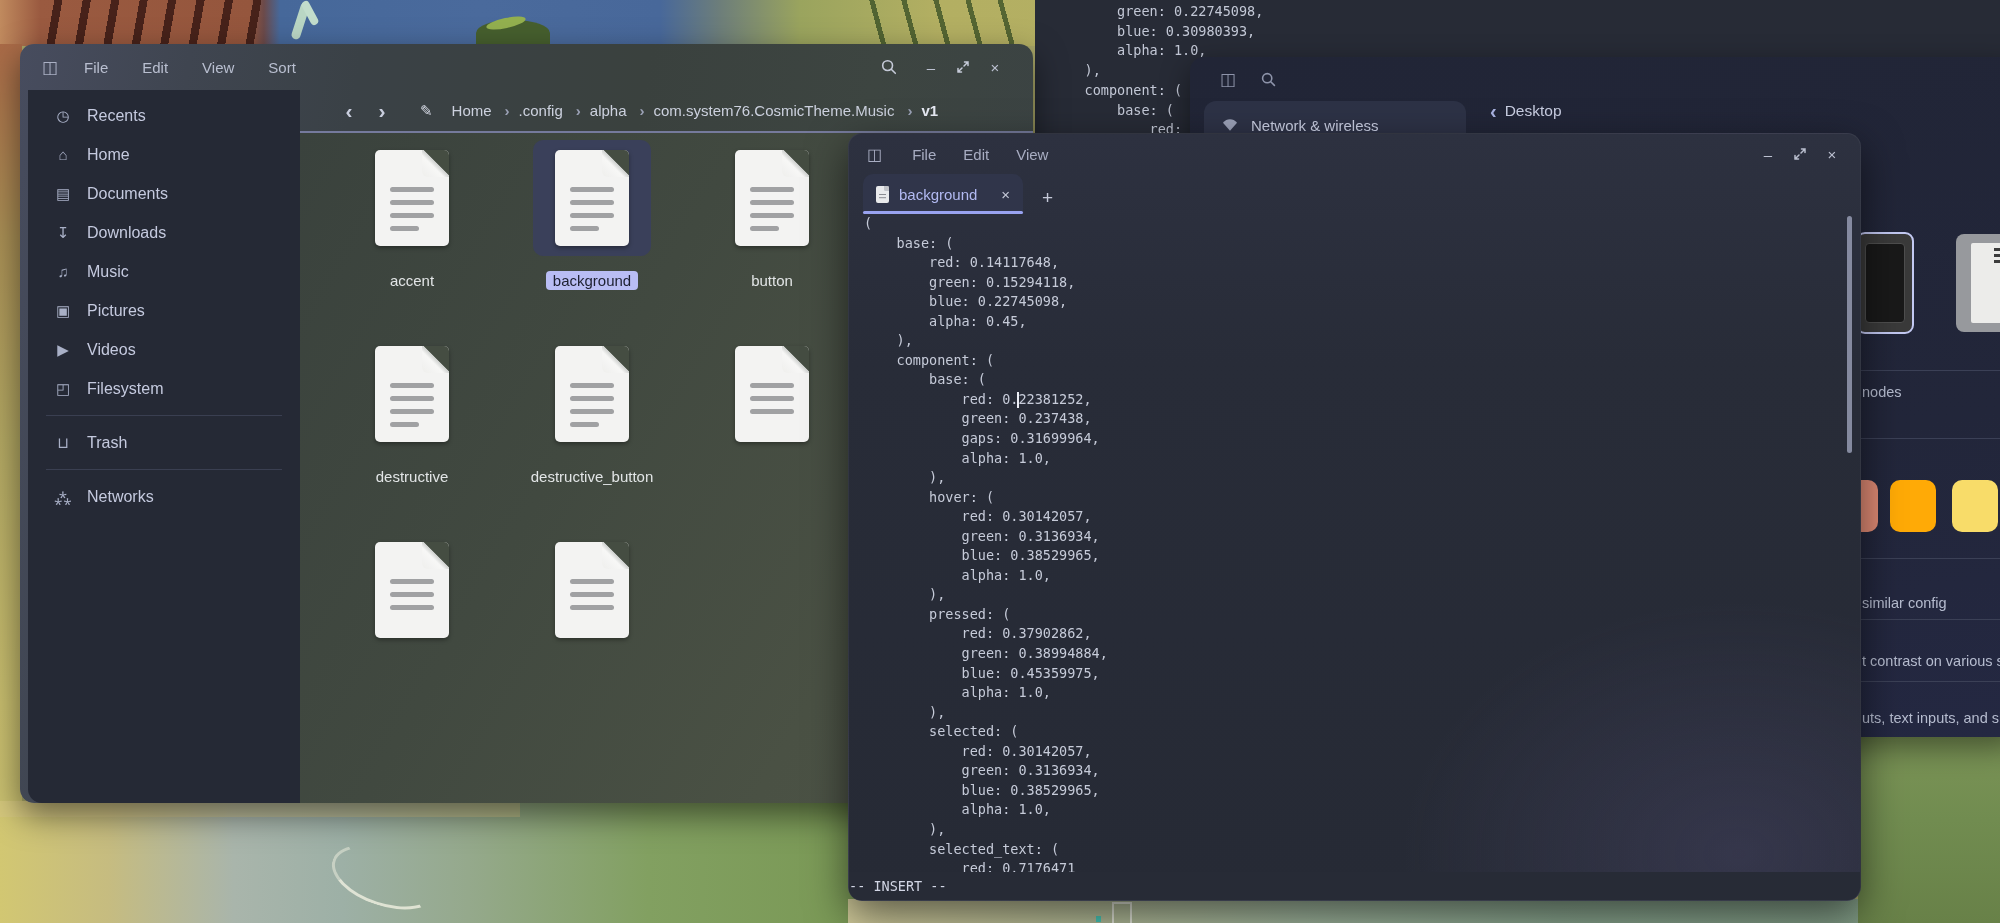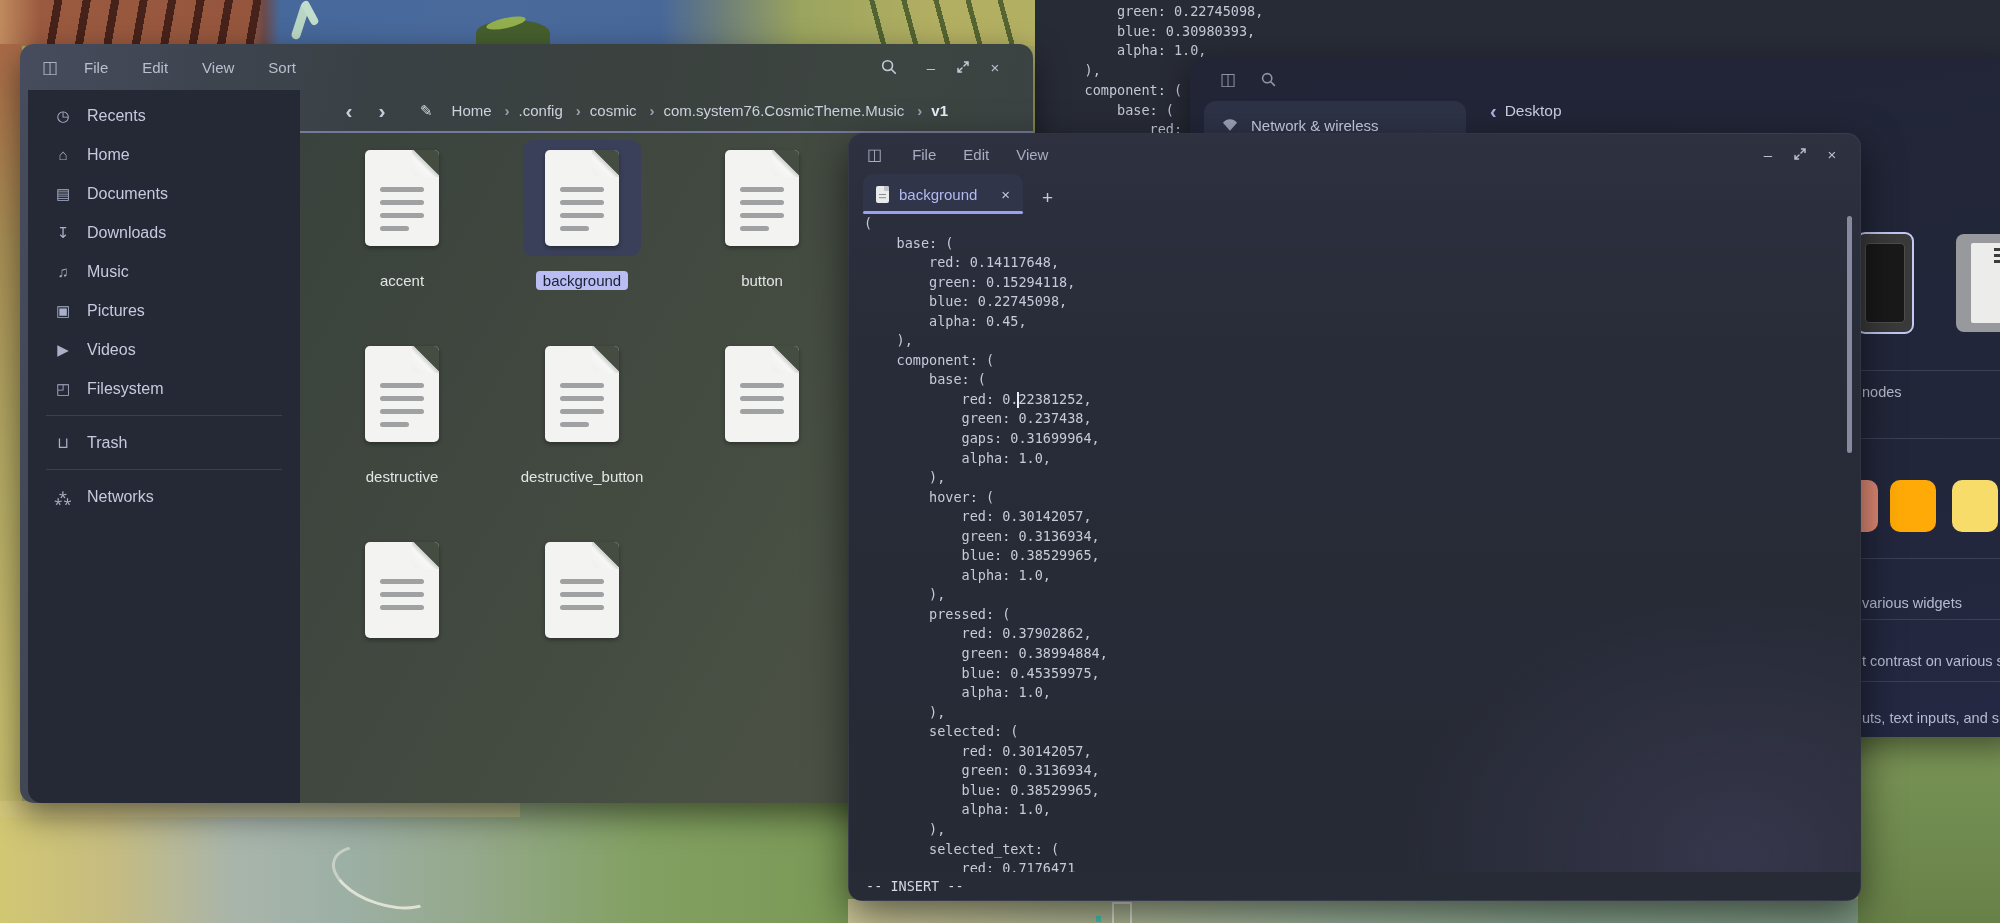--- a/index.html
+++ b/index.html
@@ -93,21 +93,21 @@
     border-bottom:2px solid rgba(124,129,166,.9); color:#ccd1de; }
   .navbtn { font-size:21px; font-weight:bold; color:#c9cede; width:22px; text-align:center; }
   .navbtn.fwd { margin-left:11px; }
   .pencil { margin-left:27px; font-size:15px; color:#d5d9e4; transform:rotate(0deg); }
   .crumbs { display:flex; align-items:center; margin-left:17px; font-size:15px; color:#ccd1de; }
   .crumb { padding:0 2px; white-space:nowrap; }
   .crumb + .crumb::before { content:"›"; color:#9aa0b4; font-weight:bold; margin:0 9px; }
   .crumb.current { font-weight:bold; color:#e8ebf5; }
   .fm-grid { flex:1; position:relative; overflow:hidden;
     background:linear-gradient(120deg,#3a423d 0%,#414940 40%,#4a5144 75%,#4e5447 100%); }
-  .fgrid { position:absolute; left:12px; top:7px; display:grid;
+  .fgrid { position:absolute; left:22px; top:7px; display:grid;
     grid-template-columns:repeat(3,180px); grid-auto-rows:196px; justify-items:center; }
   .fitem { display:flex; flex-direction:column; align-items:center; }
   .fpage-wrap { padding:10px 22px; border-radius:10px; }
   .fitem.selected .fpage-wrap { background:rgba(58,63,92,.93); }
   .fpage { width:74px; height:96px; background:#f3f3f2; border-radius:5px; position:relative;
     box-shadow:0 2px 4px rgba(0,0,0,.35); }
   .fpage .fold { position:absolute; top:0; right:0; width:27px; height:27px; border-radius:0 5px 0 6px;
     background:linear-gradient(225deg, #454d42 0%, #454d42 46%, #cfd1cf 48%, #f7f7f6 60%, #eeeeec 100%); }
   .fpage i { position:absolute; left:15px; height:5px; background:#a0a1a3; border-radius:2.5px; }
   .fpage .l1 { top:37px; width:44px; }
@@ -140,21 +140,21 @@
     background:#8a8c92; box-shadow:0 3.2px 0 #8a8c92; }
   .ed-tab .label { font-size:15px; color:#b2baf2; flex:1; }
   .ed-tab .tclose { color:#c5c9d8; font-size:15px; }
   .ed-plus { margin-left:19px; margin-bottom:7px; color:#c5c9d8; font-size:19px; line-height:1; }
   .ed-code { position:absolute; left:15px; top:80px; white-space:pre;
     font:13.5px/19.55px "DejaVu Sans Mono", monospace; color:#c6cbd9; }
   .ed-cursor { position:absolute; left:168px; top:258px; width:1.5px; height:16px; background:#eceef5; }
   .ed-scrollbar { position:absolute; right:8px; top:82px; width:5px; height:237px;
     background:#8f95ab; border-radius:3px; opacity:.9; }
   .ed-statusbar { position:absolute; left:0; right:0; bottom:0; height:28px; background:#272b36;
-    display:flex; align-items:center; padding-left:17px; }
+    display:flex; align-items:center; }
   .ed-status { font:13.5px "DejaVu Sans Mono", monospace; color:#d3d7e6; }
 </style>
 </head>
 <body>
 
 <div class="stage">
 
   <div class="wp wp-top"></div>
   <div class="wp wp-stripes"></div>
   <div class="wp wp-bird-a"></div>
@@ -217,21 +217,21 @@
 
     <div class="s-div" style="top:313px;"></div>
     <div class="s-frag" style="top:327px;">nodes</div>
     <div class="s-div" style="top:381px;"></div>
 
     <div class="swatch" style="left: 642px; background: rgb(224, 138, 116);" id="swatch-0"></div>
     <div class="swatch" style="left: 700px; background: rgb(255, 170, 6);" id="swatch-1"></div>
     <div class="swatch" style="left: 762px; background: rgb(248, 220, 105);" id="swatch-2"></div>
 
     <div class="s-div" style="top:501px;"></div>
-    <div class="s-frag" style="top:538px;">various widgets</div>
+    <div class="s-frag" style="top:538px;">similar config</div>
     <div class="s-div" style="top:562px;"></div>
     <div class="s-frag" style="top:596px;">t contrast on various surf</div>
     <div class="s-div" style="top:624px;"></div>
     <div class="s-frag" style="top:653px;">uts, text inputs, and simil</div>
   </div>
 
   <div class="win files">
     <div class="fm-titlebar">
       <span class="tiling">◫</span>
       <div class="fm-menu">
@@ -321,21 +321,21 @@
         </div>
       <div class="fm-main">
         <div class="fm-toolbar">
           <span class="navbtn">‹</span>
           <span class="navbtn fwd">›</span>
           <span class="pencil">✎</span>
           <div class="crumbs">
 
           <span class="crumb">Home</span>
               <span class="crumb">.config</span>
-              <span class="crumb">cosmic</span>
+              <span class="crumb">alpha</span>
               <span class="crumb">com.system76.CosmicTheme.Music</span>
               <span class="crumb current">v1</span>
             </div>
         </div>
         <div class="fm-grid">
           <div class="fgrid">
 
               <div class="fitem">
                 <div class="fpage-wrap">
                   <div class="fpage">

